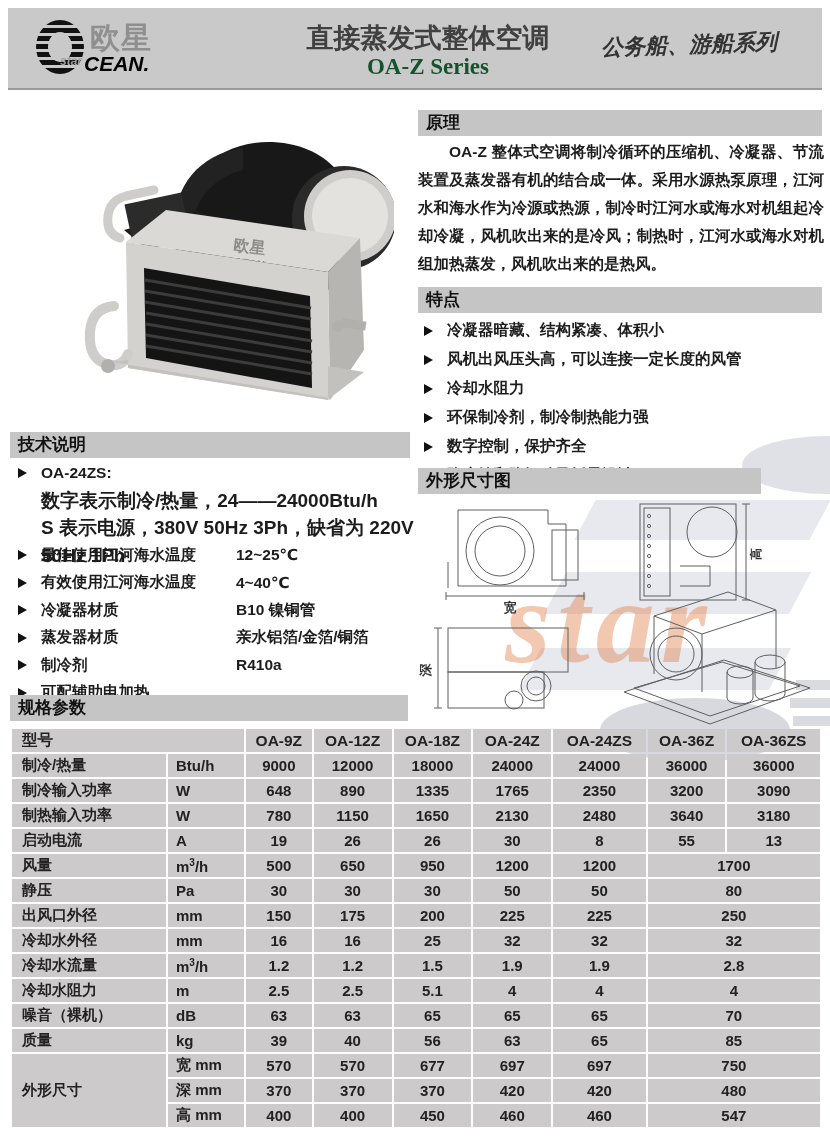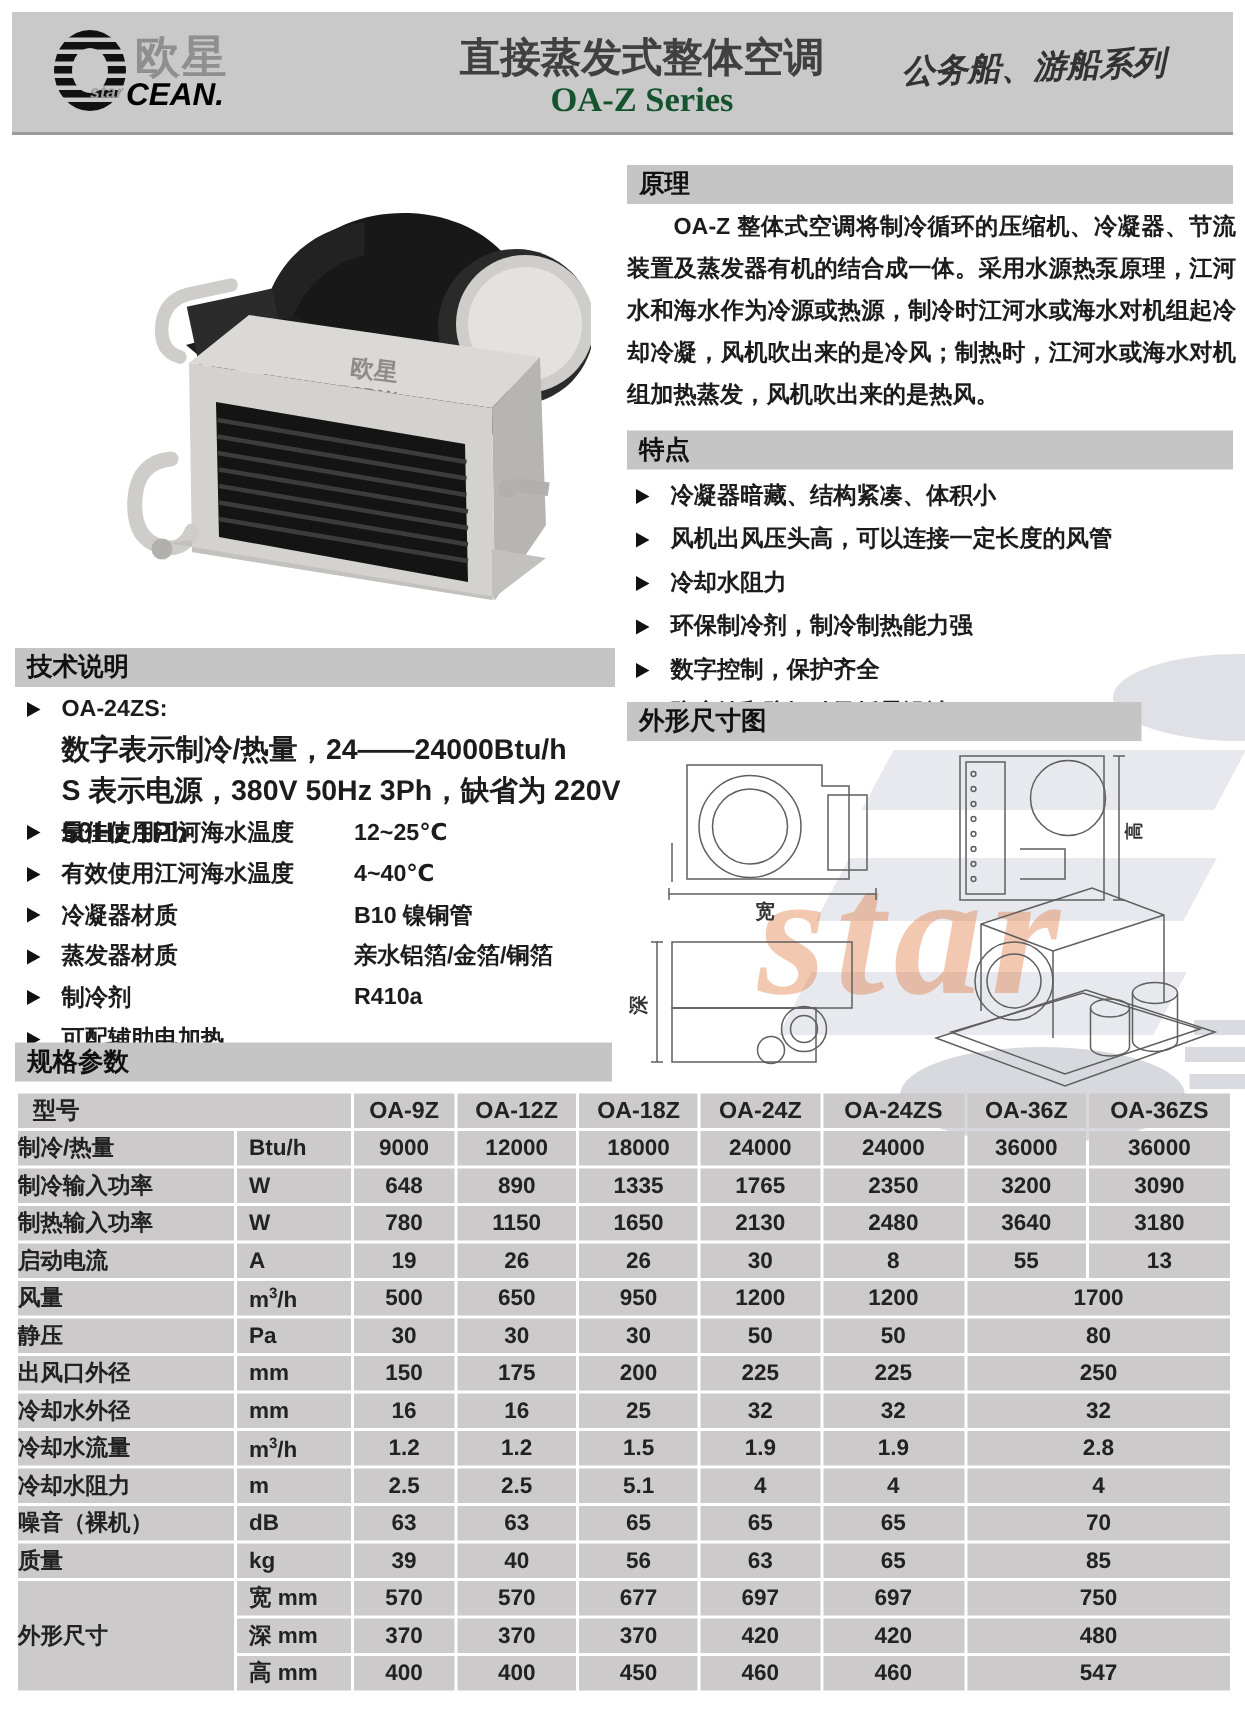--- a/index.html
+++ b/index.html
@@ -50,21 +50,21 @@
   .tech-indent{padding-left:29px;height:27.5px;line-height:27.5px;font-size:19px;font-weight:bold;}
   #specs-bar{left:10px;top:695px;width:398px;}
 
   
   #spec-table{position:absolute;left:10px;top:727px;width:812px;z-index:3;
     border-collapse:separate;border-spacing:2px;}
   #spec-table td,#spec-table th{background:#cccacb;font-size:15px;font-weight:bold;color:#222;
     height:23px;padding:0;white-space:nowrap;}
   #spec-table th{text-align:left;padding-left:10px;font-size:15.5px;}
   #spec-table th.model{text-align:center;padding-left:0;}
-  #spec-table td.lbl{text-align:left;width:144px;}
+  #spec-table td.lbl{text-align:left;padding-left:10px;width:144px;}
   #spec-table td.unit{text-align:left;padding-left:8px;width:68px;}
   #spec-table td.val{text-align:center;}
   #spec-table sup{font-size:10px;}
 
   
   .wm{position:absolute;z-index:1;}
   .wm-stripe{background:#e7e9ee;transform:skewX(-28deg);}
   .wm-bar{background:#d9dbe0;}
   #wm-star{position:absolute;left:505px;top:568px;width:325px;height:130px;overflow:hidden;
     font-family:"Liberation Serif","DejaVu Serif",serif;font-style:italic;font-weight:bold;

